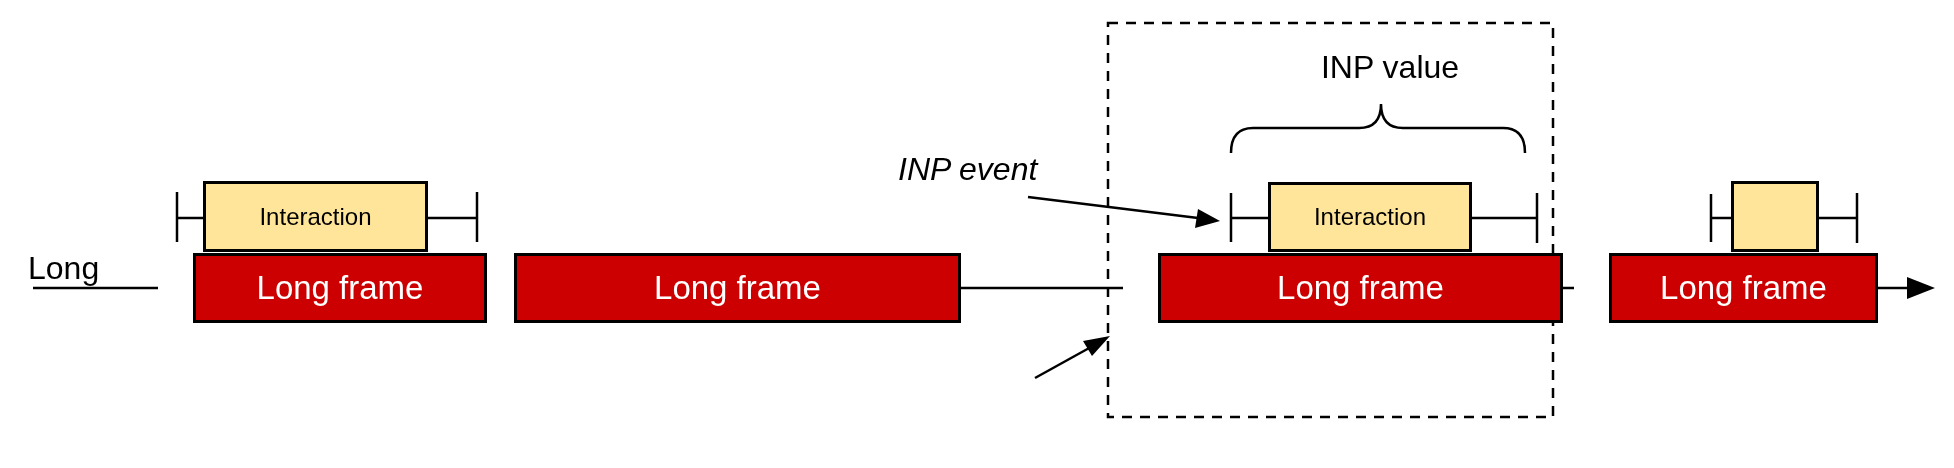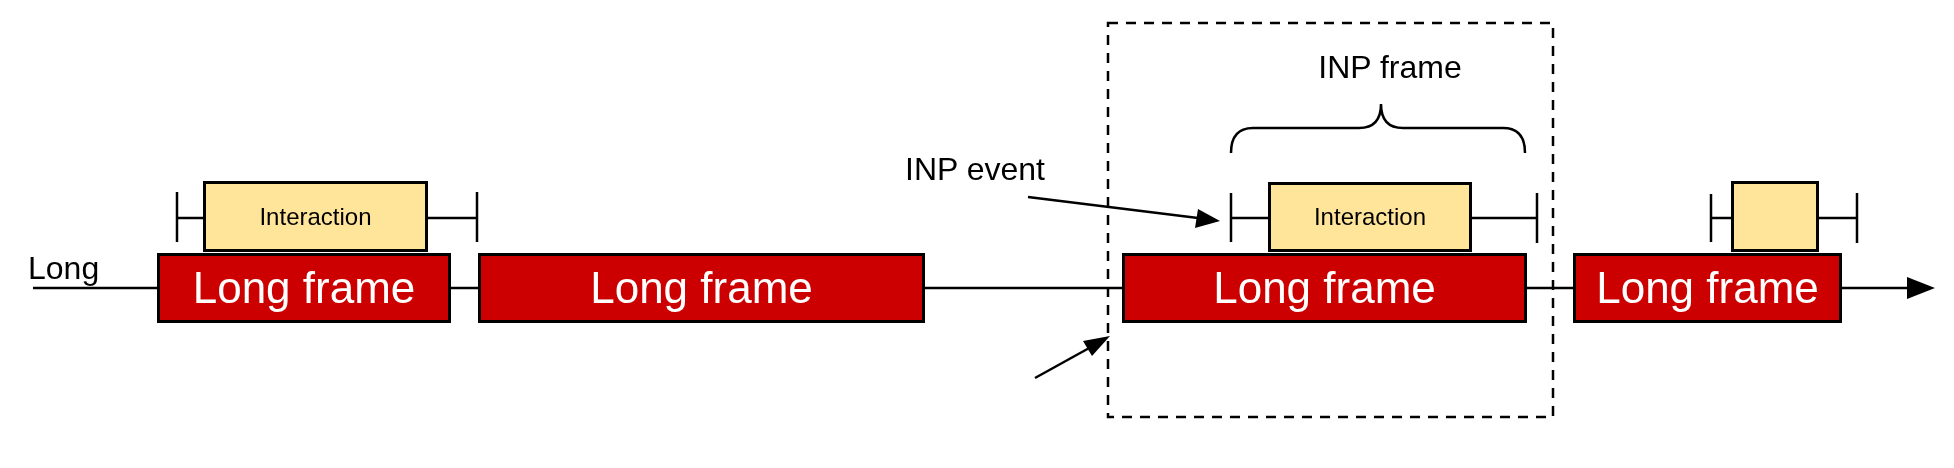--- a/index.html
+++ b/index.html
@@ -14,38 +14,38 @@
   .canvas{
     position:relative;width:1954px;height:468px;background:var(--background);overflow:hidden;
   }
   .lineart{position:absolute;left:0;top:0;width:1954px;height:468px;}
   .box{
     position:absolute;display:flex;align-items:center;justify-content:center;
     border:3px solid var(--outline);
   }
   .long-frame{
     background:var(--long-frame-fill);color:var(--long-frame-text);
-    font-size:44px;top:253px;height:70px;
+    font-size:33px;top:253px;height:70px;margin-left:36px;
   }
   .interaction{
     background:var(--interaction-fill);color:#000;font-size:24px;
   }
   .f1{left:157px;width:294px;}
   .f2{left:478px;width:447px;}
   .f3{left:1122px;width:405px;}
   .f4{left:1573px;width:269px;}
   .i1{left:203px;top:181px;width:225px;height:71px;}
   .i2{left:1268px;top:182px;width:204px;height:70px;}
   .i3{left:1731px;top:181px;width:88px;height:71px;}
   .label{
     position:absolute;color:#000;font-size:32px;line-height:36px;white-space:nowrap;
   }
   .time-label{left:28px;top:250px;width:100px;}
   .inp-value-label{left:1290px;top:49px;width:200px;text-align:center;}
-  .inp-event-label{left:898px;top:151px;width:154px;text-align:center;}
+  .inp-event-label{left:898px;top:151px;width:154px;text-align:left;font-style:italic;}
   .inp-loaf-label{left:903px;top:387px;width:162px;text-align:right;}
 </style>
 </head>
 <body>
 
 <div class="canvas">
 
   <svg class="lineart" viewBox="0 0 1954 468">
 
     <g stroke="#000" stroke-width="2.5">
@@ -110,15 +110,15 @@
     <span>Interaction</span>
   </div>
   <div class="box interaction i2">
     <span>Interaction</span>
   </div>
   <div class="box interaction i3">
     <span></span>
   </div>
 
   <div class="label time-label">Long</div>
-  <div class="label inp-value-label">INP frame</div>
+  <div class="label inp-value-label">INP value</div>
   <div class="label inp-event-label">INP event</div>
 </div>
 
 </body></html>

